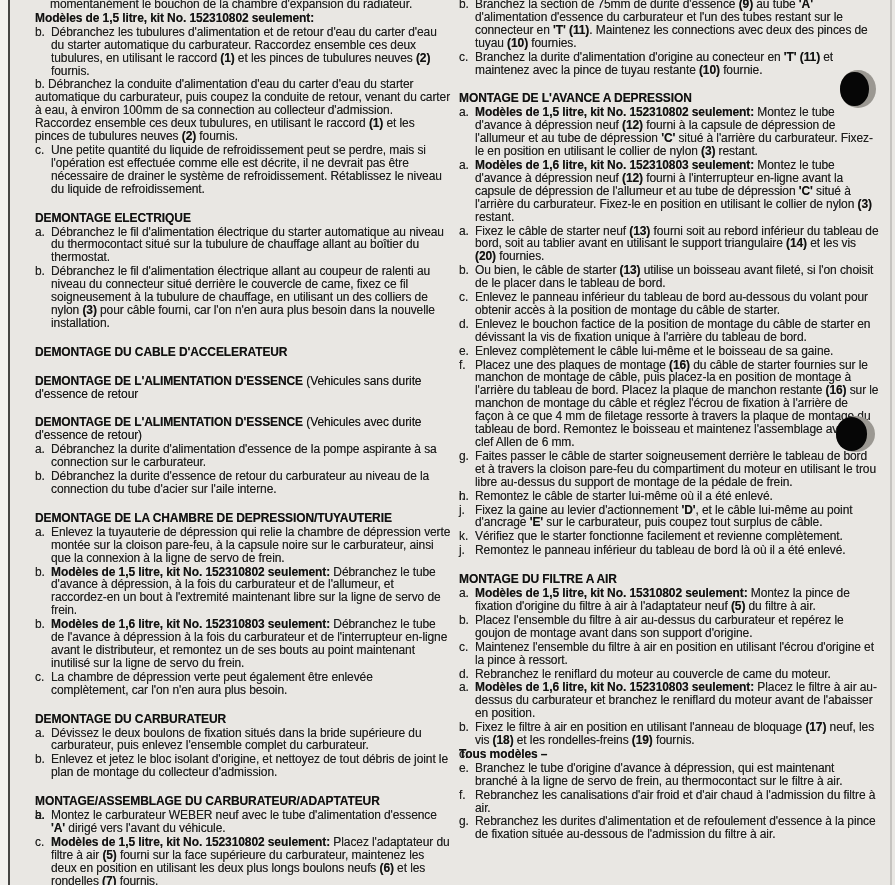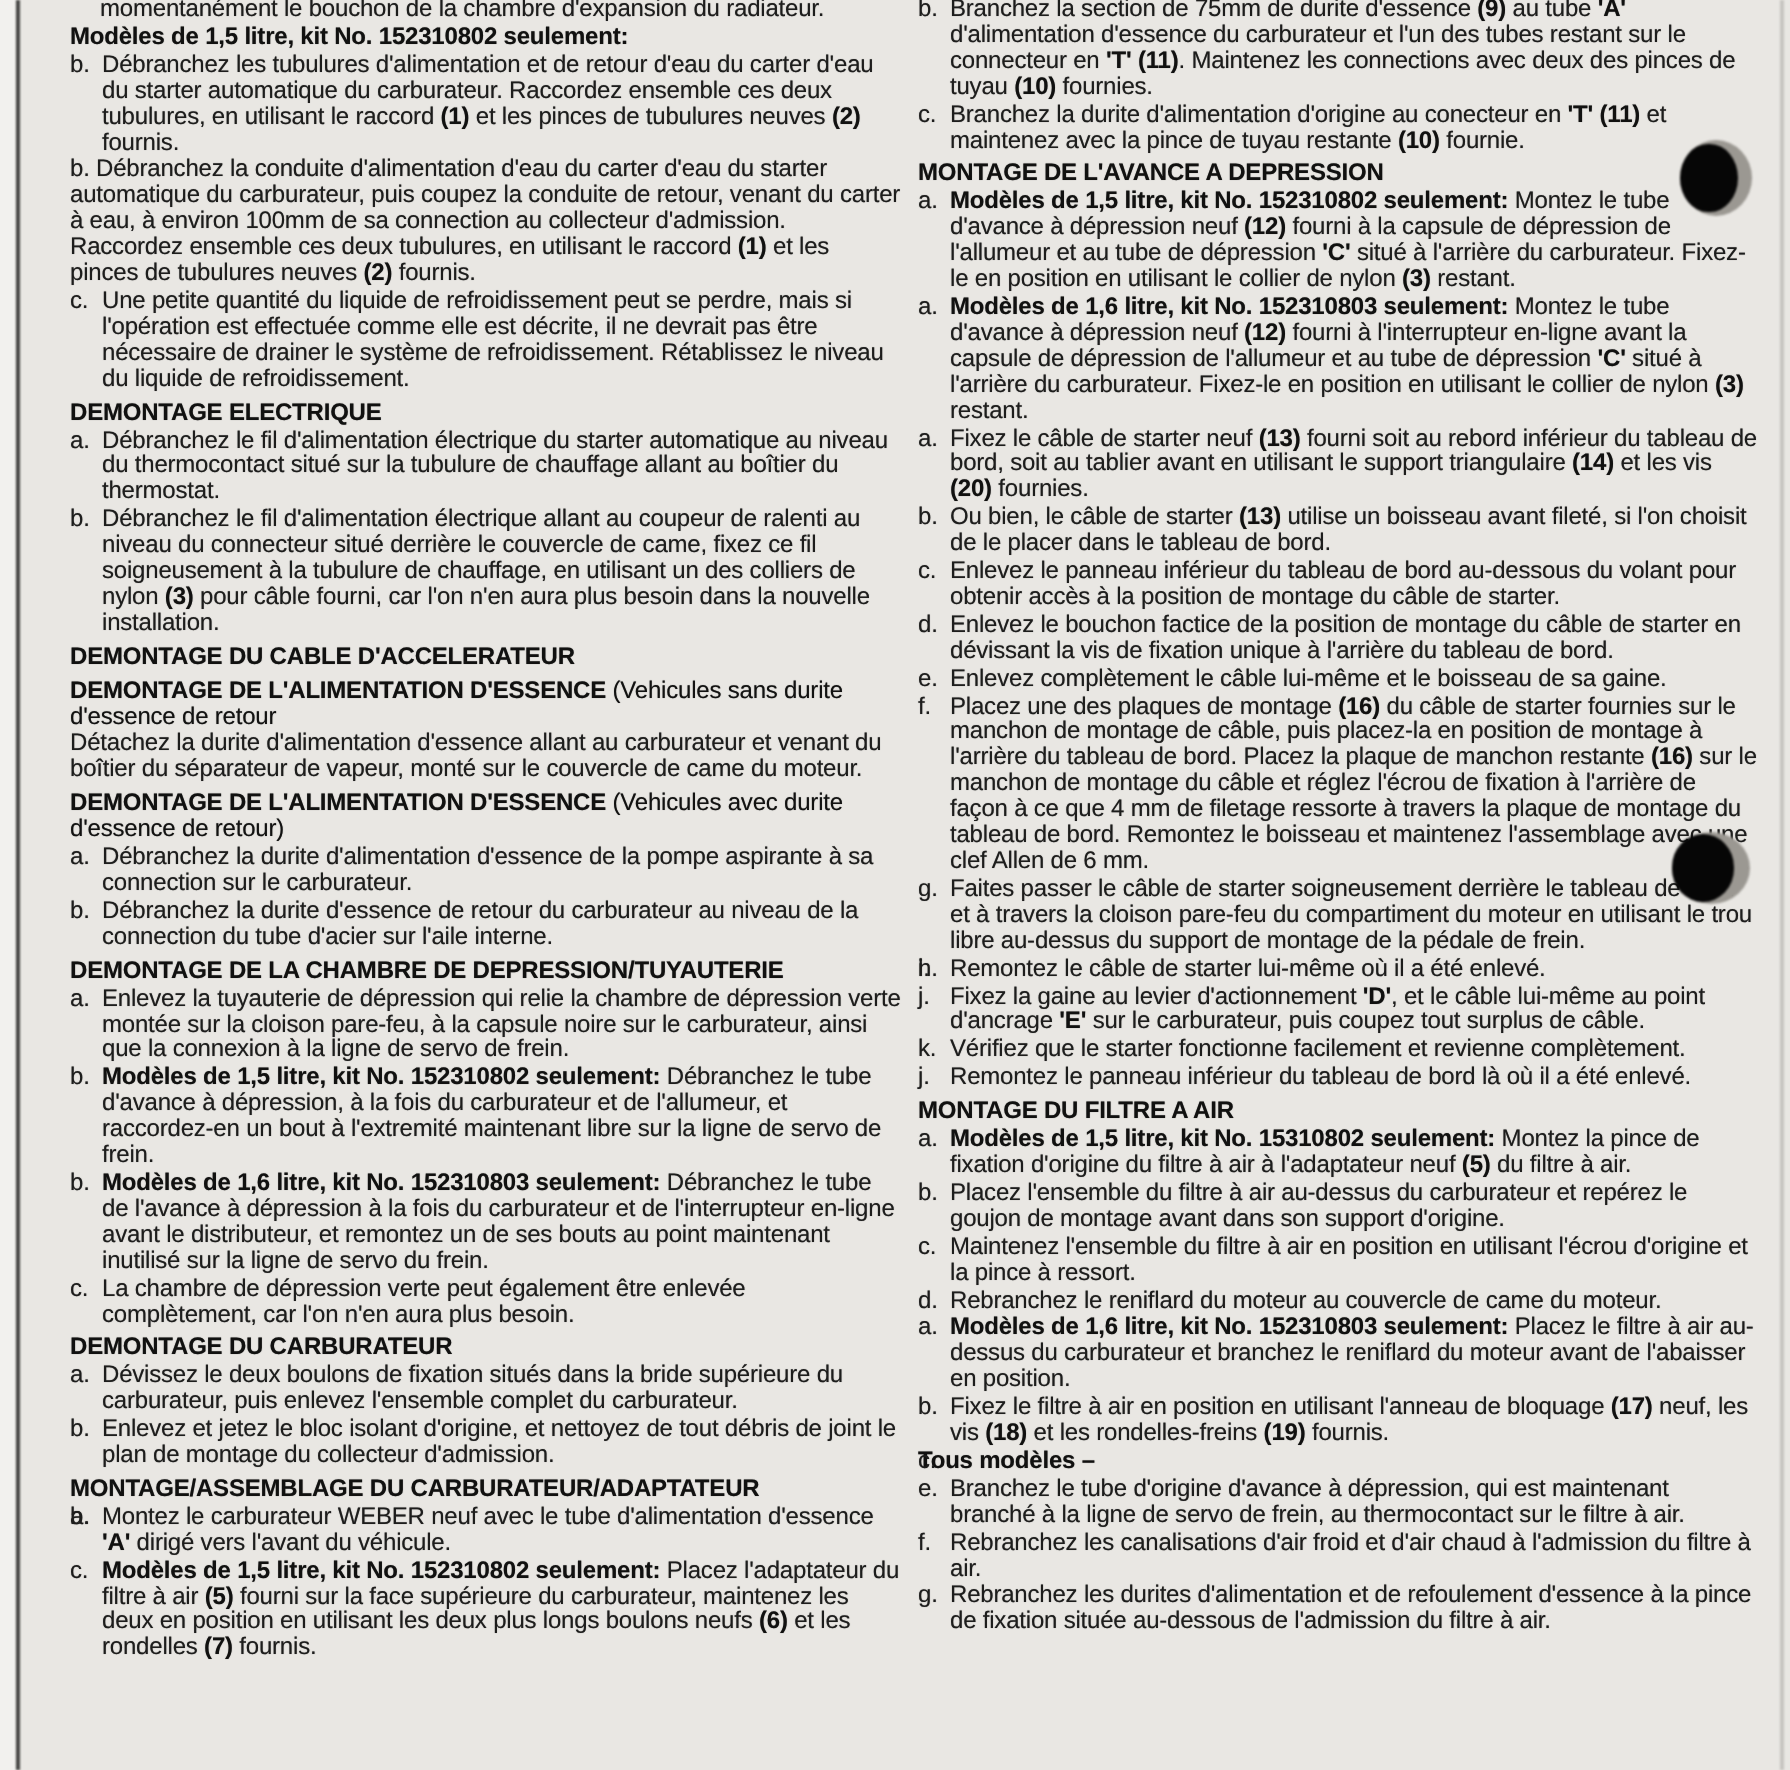--- a/index.html
+++ b/index.html
@@ -18,21 +18,21 @@
     font-size:12px;line-height:12.9px;color:#1d1d1c;
     text-shadow:0 0 .45px rgba(30,30,30,.55);
     letter-spacing:-.1px;
   }
   #col-left{left:35px;width:416px;}
   #col-right{left:459px;width:420px;}
   .blk{margin:0 0 1px 0;}
   .blk.h{color:#121211;}
   .blk.h b{font-weight:bold;}
   .blk.h span{font-weight:normal;}
-  .blk.sp{margin-top:4px;}
+  .blk.sp{margin-top:16px;}
   .blk.i{position:relative;padding-left:16px;}
   .blk.i .lab{position:absolute;left:0;top:0;}
   .blk.cont{padding-left:15px;}
   b{color:#111110;}
   .hole{position:absolute;border-radius:50%;background:#9b9892;filter:blur(.6px);}
   .hole .inner{position:absolute;left:0;top:4%;width:80%;height:92%;border-radius:50%;background:#060606;}
   #hole-1{left:840px;top:70px;width:36px;height:38px;}
   #hole-2{left:836px;top:416px;width:39px;height:36px;}
 </style>
 </head>
@@ -47,21 +47,20 @@
       <div class="blk cont">momentanément le bouchon de la chambre d'expansion du radiateur.</div>
       <div class="blk h"><b>Modèles de 1,5 litre, kit No. 152310802 seulement:</b></div>
       <div class="blk i"><span class="lab">b.</span><span>Débranchez les tubulures d'alimentation et de retour d'eau du carter d'eau du starter automatique du carburateur. Raccordez ensemble ces deux tubulures, en utilisant le raccord <b>(1)</b> et les pinces de tubulures neuves <b>(2)</b> fournis.</span></div>
       <div class="blk p">b. Débranchez la conduite d'alimentation d'eau du carter d'eau du starter automatique du carburateur, puis coupez la conduite de retour, venant du carter à eau, à environ 100mm de sa connection au collecteur d'admission. Raccordez ensemble ces deux tubulures, en utilisant le raccord <b>(1)</b> et les pinces de tubulures neuves <b>(2)</b> fournis.</div>
       <div class="blk i"><span class="lab">c.</span><span>Une petite quantité du liquide de refroidissement peut se perdre, mais si l'opération est effectuée comme elle est décrite, il ne devrait pas être nécessaire de drainer le système de refroidissement. Rétablissez le niveau du liquide de refroidissement.</span></div>
       <div class="blk h sp"><b>DEMONTAGE ELECTRIQUE</b></div>
       <div class="blk i"><span class="lab">a.</span><span>Débranchez le fil d'alimentation électrique du starter automatique au niveau du thermocontact situé sur la tubulure de chauffage allant au boîtier du thermostat.</span></div>
       <div class="blk i"><span class="lab">b.</span><span>Débranchez le fil d'alimentation électrique allant au coupeur de ralenti au niveau du connecteur situé derrière le couvercle de came, fixez ce fil soigneusement à la tubulure de chauffage, en utilisant un des colliers de nylon <b>(3)</b> pour câble fourni, car l'on n'en aura plus besoin dans la nouvelle installation.</span></div>
       <div class="blk h sp"><b>DEMONTAGE DU CABLE D'ACCELERATEUR</b></div>
       <div class="blk h sp"><b>DEMONTAGE DE L'ALIMENTATION D'ESSENCE</b><span> (Vehicules sans durite d'essence de retour</span></div>
-      <div class="blk p">Détachez la durite d'alimentation d'essence allant au carburateur et venant du boîtier du séparateur de vapeur, monté sur le couvercle de came du moteur.</div>
       <div class="blk h sp"><b>DEMONTAGE DE L'ALIMENTATION D'ESSENCE</b><span> (Vehicules avec durite d'essence de retour)</span></div>
       <div class="blk i"><span class="lab">a.</span><span>Débranchez la durite d'alimentation d'essence de la pompe aspirante à sa connection sur le carburateur.</span></div>
       <div class="blk i"><span class="lab">b.</span><span>Débranchez la durite d'essence de retour du carburateur au niveau de la connection du tube d'acier sur l'aile interne.</span></div>
       <div class="blk h sp"><b>DEMONTAGE DE LA CHAMBRE DE DEPRESSION/TUYAUTERIE</b></div>
       <div class="blk i"><span class="lab">a.</span><span>Enlevez la tuyauterie de dépression qui relie la chambre de dépression verte montée sur la cloison pare-feu, à la capsule noire sur le carburateur, ainsi que la connexion à la ligne de servo de frein.</span></div>
       <div class="blk i"><span class="lab">b.</span><span><b>Modèles de 1,5 litre, kit No. 152310802 seulement:</b> Débranchez le tube d'avance à dépression, à la fois du carburateur et de l'allumeur, et raccordez-en un bout à l'extremité maintenant libre sur la ligne de servo de frein.</span></div>
       <div class="blk i"><span class="lab">b.</span><span><b>Modèles de 1,6 litre, kit No. 152310803 seulement:</b> Débranchez le tube de l'avance à dépression à la fois du carburateur et de l'interrupteur en-ligne avant le distributeur, et remontez un de ses bouts au point maintenant inutilisé sur la ligne de servo du frein.</span></div>
       <div class="blk i"><span class="lab">c.</span><span>La chambre de dépression verte peut également être enlevée complètement, car l'on n'en aura plus besoin.</span></div>
       <div class="blk h sp"><b>DEMONTAGE DU CARBURATEUR</b></div>
       <div class="blk i"><span class="lab">a.</span><span>Dévissez le deux boulons de fixation situés dans la bride supérieure du carburateur, puis enlevez l'ensemble complet du carburateur.</span></div>

